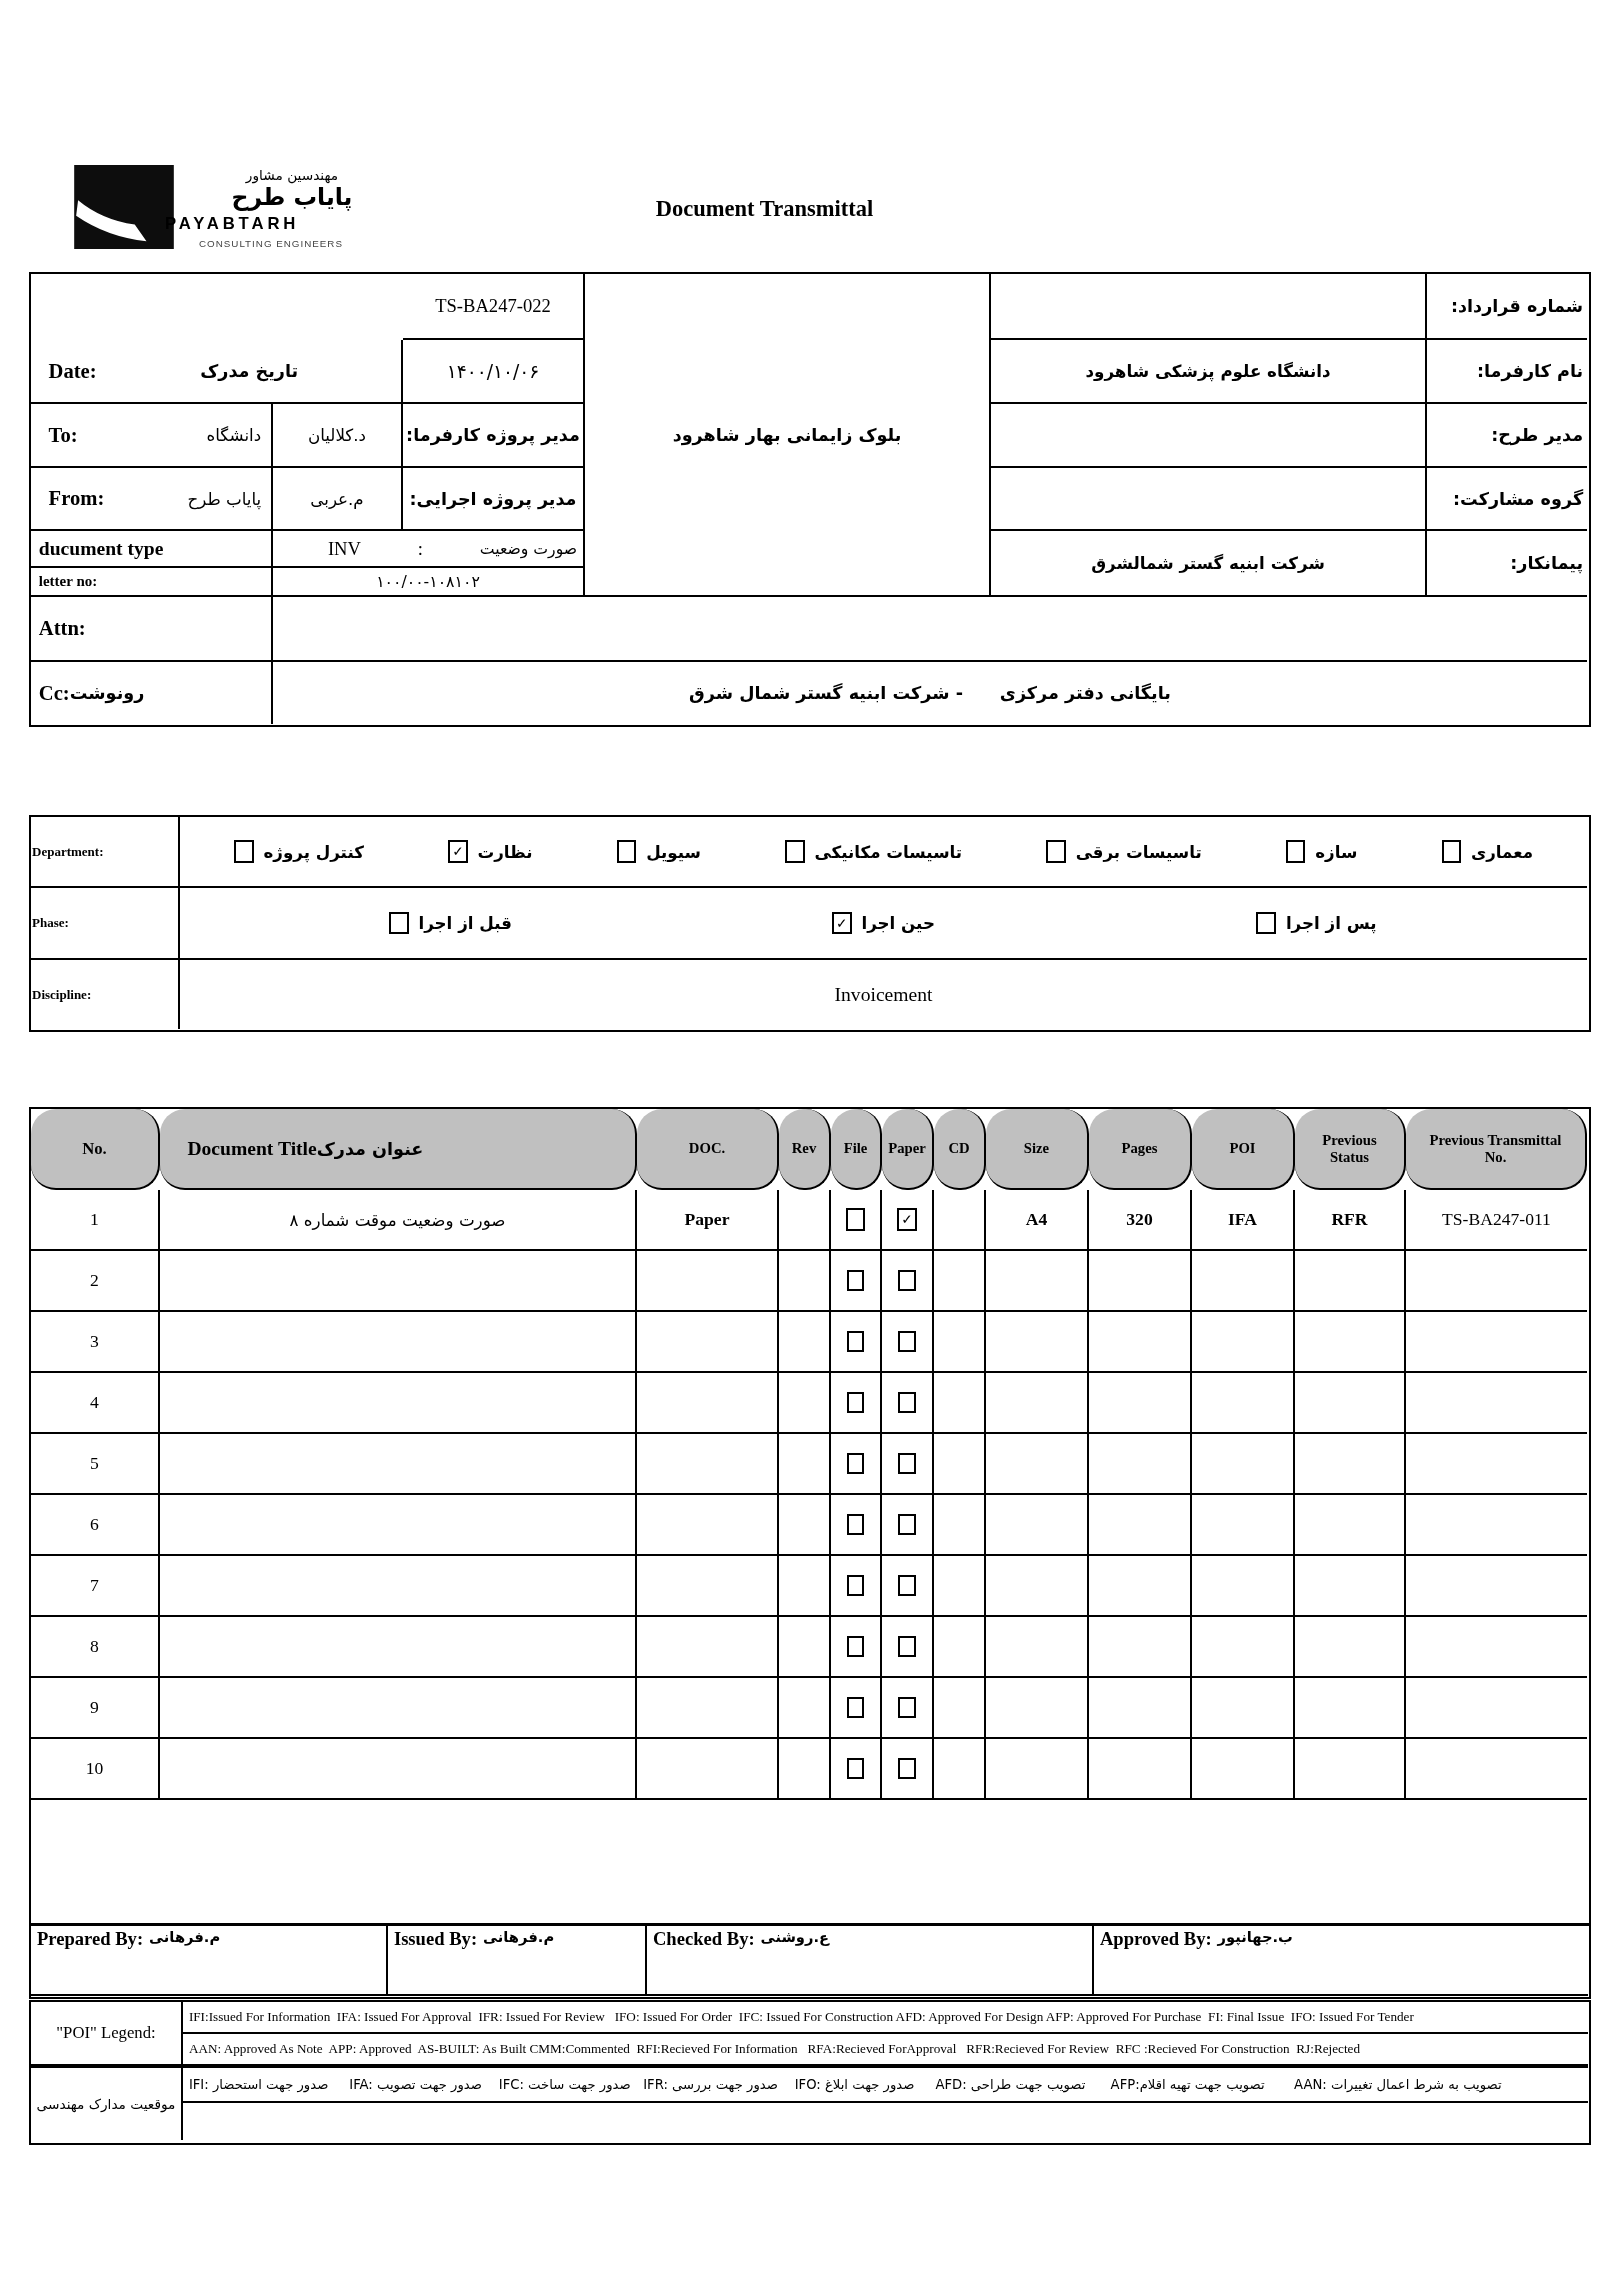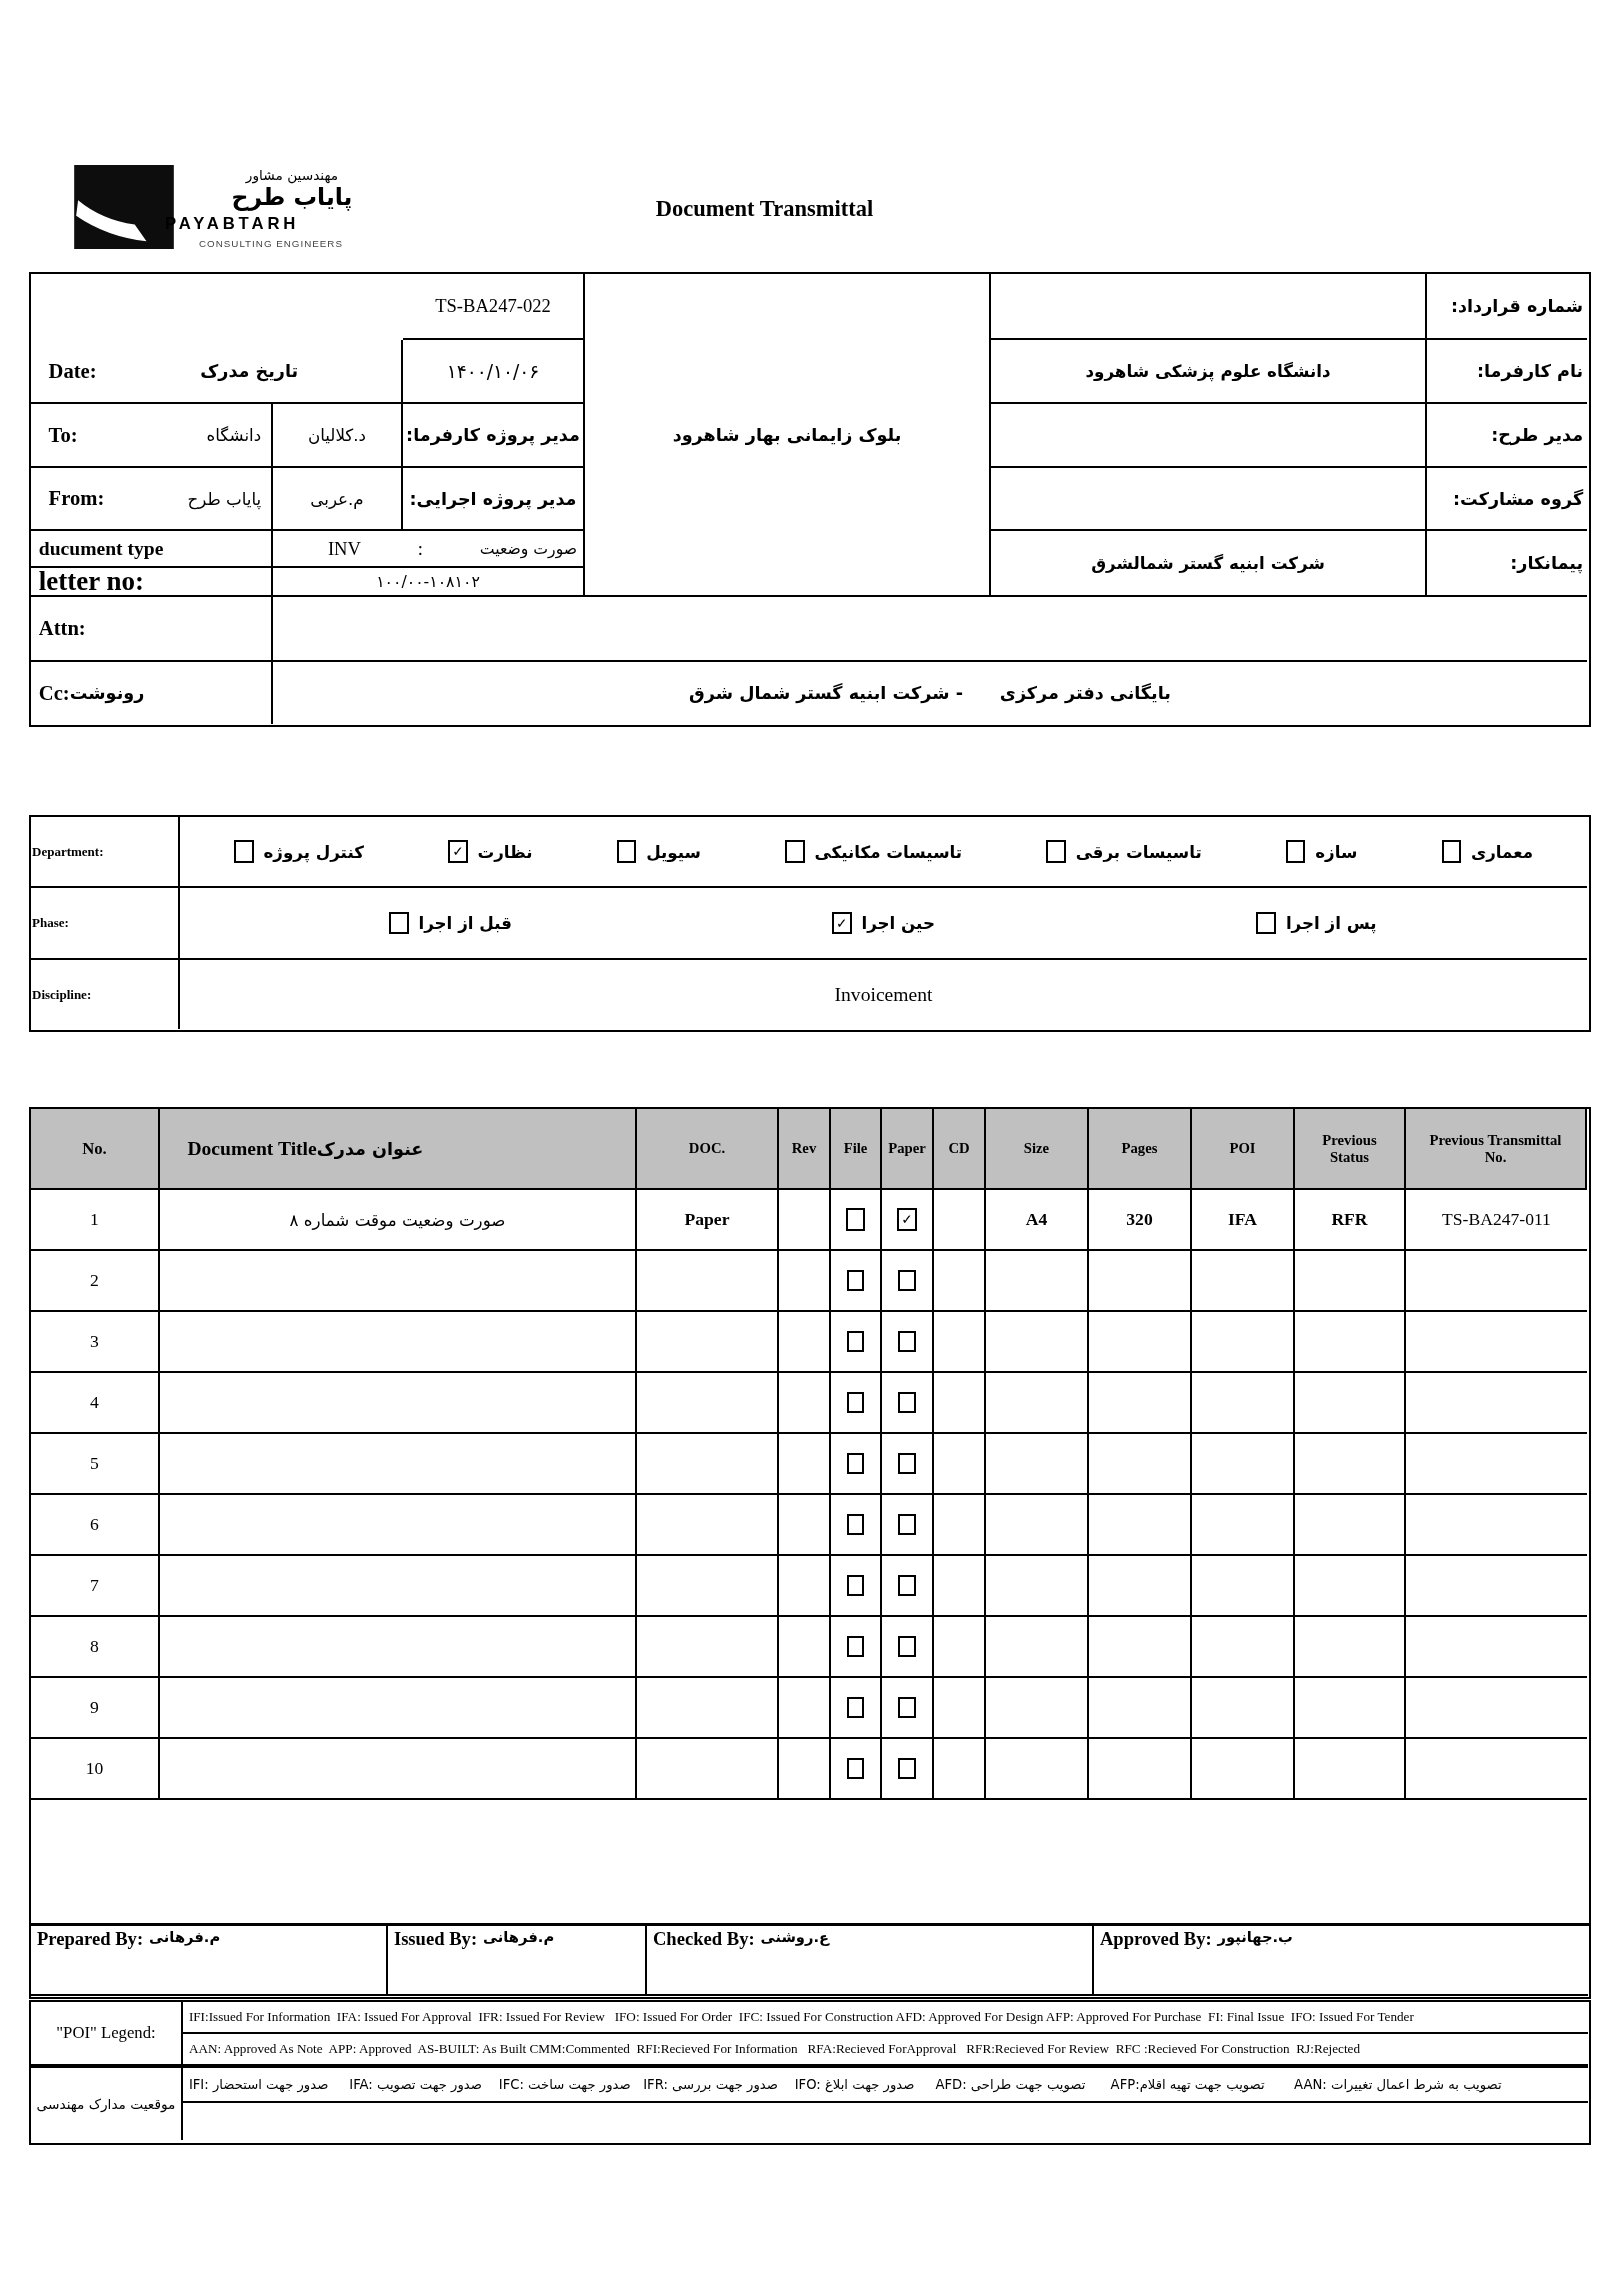--- a/index.html
+++ b/index.html
@@ -38,21 +38,21 @@
     display: grid; grid-template-columns: 149px 1407px; grid-template-rows: 71px 72px 69px; }
   .dpt-label { font-size: 13px; font-weight: bold; padding-left: 1px; }
   .chk-row { direction: rtl; display: flex; align-items: center; justify-content: space-between; padding: 0 54px; }
   .chk-row.phase3 > span { flex: 1; display: flex; justify-content: center; }
   .chk-item { display: inline-flex; align-items: center; gap: 9.8px; direction: rtl; font-family: "DejaVu Sans", sans-serif; font-size: 16.7px; font-weight: bold; }
 
   
   .doc-table { position: absolute; left: 29px; top: 1107px; width: 1562px; height: 819px; border: 2.9px solid #000;
     display: grid; grid-template-columns: 129px 477px 142px 52px 51px 52px 52px 103px 103px 103px 111px 181px;
     grid-template-rows: 81px repeat(10, 61px) 124px; }
-  .hd { background: #c0c0c0; border-right: 2px solid #000; border-bottom: 2.9px solid #000; display: flex; align-items: center; justify-content: center; text-align: center; font-weight: bold; }
+  .hd { background: #c0c0c0; border-right: 2px solid #000; border-bottom: 2.9px solid #000; display: flex; align-items: center; justify-content: center; text-align: center; font-weight: bold; border-radius: 25px; }
   .hd-sm { font-size: 14.7px; }
   .hd-md { font-size: 16.7px; }
   .dcell { font-size: 17.6px; }
   .title-hd { justify-content: flex-start; padding: 0 27.4px; }
 
   
   .sig-table { position: absolute; left: 29px; top: 1923px; width: 1562px; height: 76px; border: 2.9px solid #000;
     display: grid; grid-template-columns: 357px 259px 447px 494px; grid-template-rows: 71px; }
   .sig-cell { align-items: flex-start; padding: 2.9px 5.9px; font-size: 18.6px; font-weight: bold; gap: 5.9px; }
   .sig-name { font-size: 14.7px; font-weight: bold; }
@@ -105,21 +105,21 @@
     <div class="cell center fa" style="grid-area:4/2/5/3;font-size:16.7px">م.عربی</div>
     <div class="cell center lbl-fa fa" style="grid-area:4/3/5/4">مدیر پروژه اجرایی:</div>
 
     <div class="cell lbl-en" style="grid-area:5/1/6/2;font-size:19.6px">ducument type</div>
     <div class="cell" style="grid-area:5/2/6/4;justify-content:space-between;padding:0 5.9px">
       <span class="val" style="padding-left:49px">INV</span>
       <span class="val">:</span>
       <span class="fa" style="font-size:15.7px">صورت وضعیت</span>
     </div>
 
-    <div class="cell lbl-en" style="grid-area:6/1/7/2;font-size:27px">letter no:</div>
+    <div class="cell lbl-en" style="grid-area:6/1/7/2;font-size:15px">letter no:</div>
     <div class="cell center fa" style="grid-area:6/2/7/4;font-size:15.7px" dir="ltr">۱۰۰/۰۰-۱۰۸۱۰۲</div>
 
     <div class="cell center fa lbl-fa" style="grid-area:1/4/7/5;font-size:17.6px">بلوک زایمانی بهار شاهرود</div>
 
     <div class="cell" style="grid-area:1/5/2/6"></div>
     <div class="cell er fa lbl-fa" style="grid-area:1/6/2/7;padding-right:3.9px;justify-content:flex-start">شماره قرارداد:</div>
 
     <div class="cell center fa" style="grid-area:2/5/3/6;font-size:16.7px;font-weight:bold">دانشگاه علوم پزشکی شاهرود</div>
     <div class="cell er fa lbl-fa" style="grid-area:2/6/3/7;padding-right:3.9px;justify-content:flex-start">نام کارفرما:</div>
 

